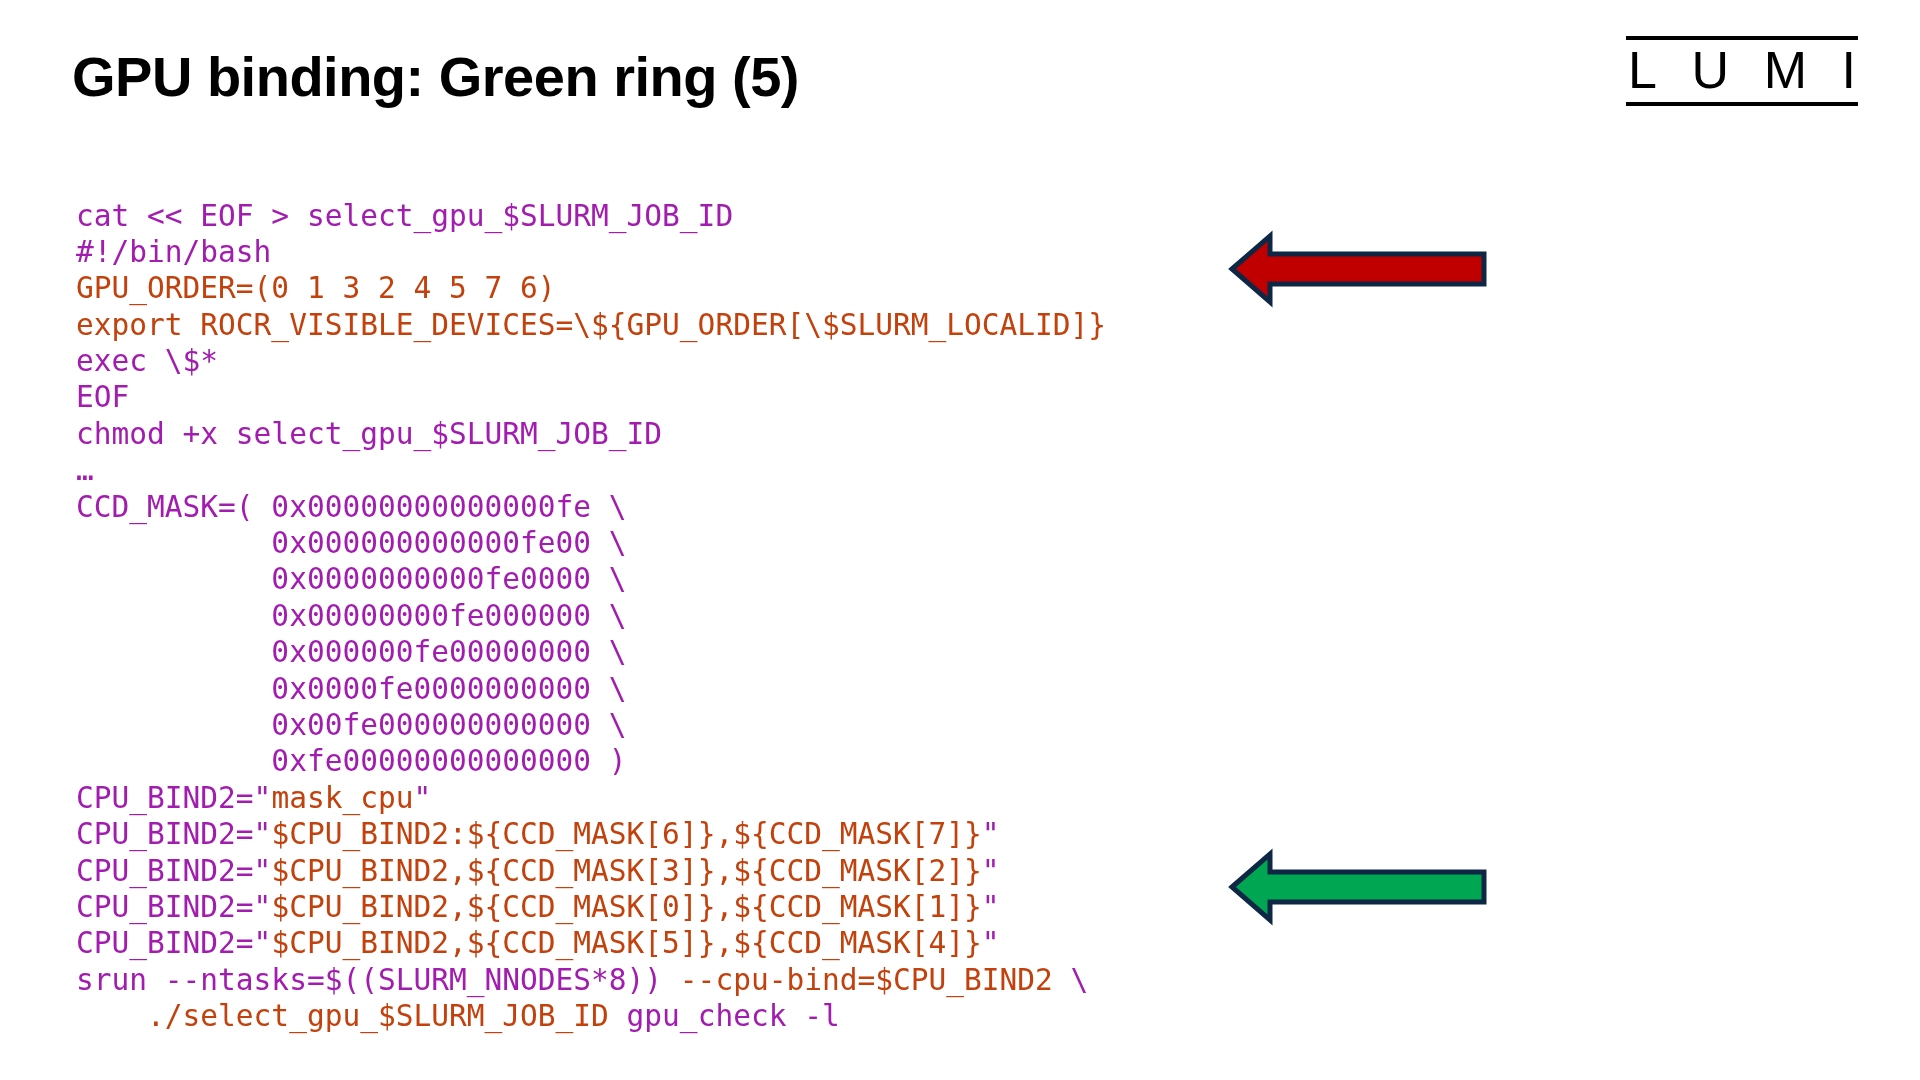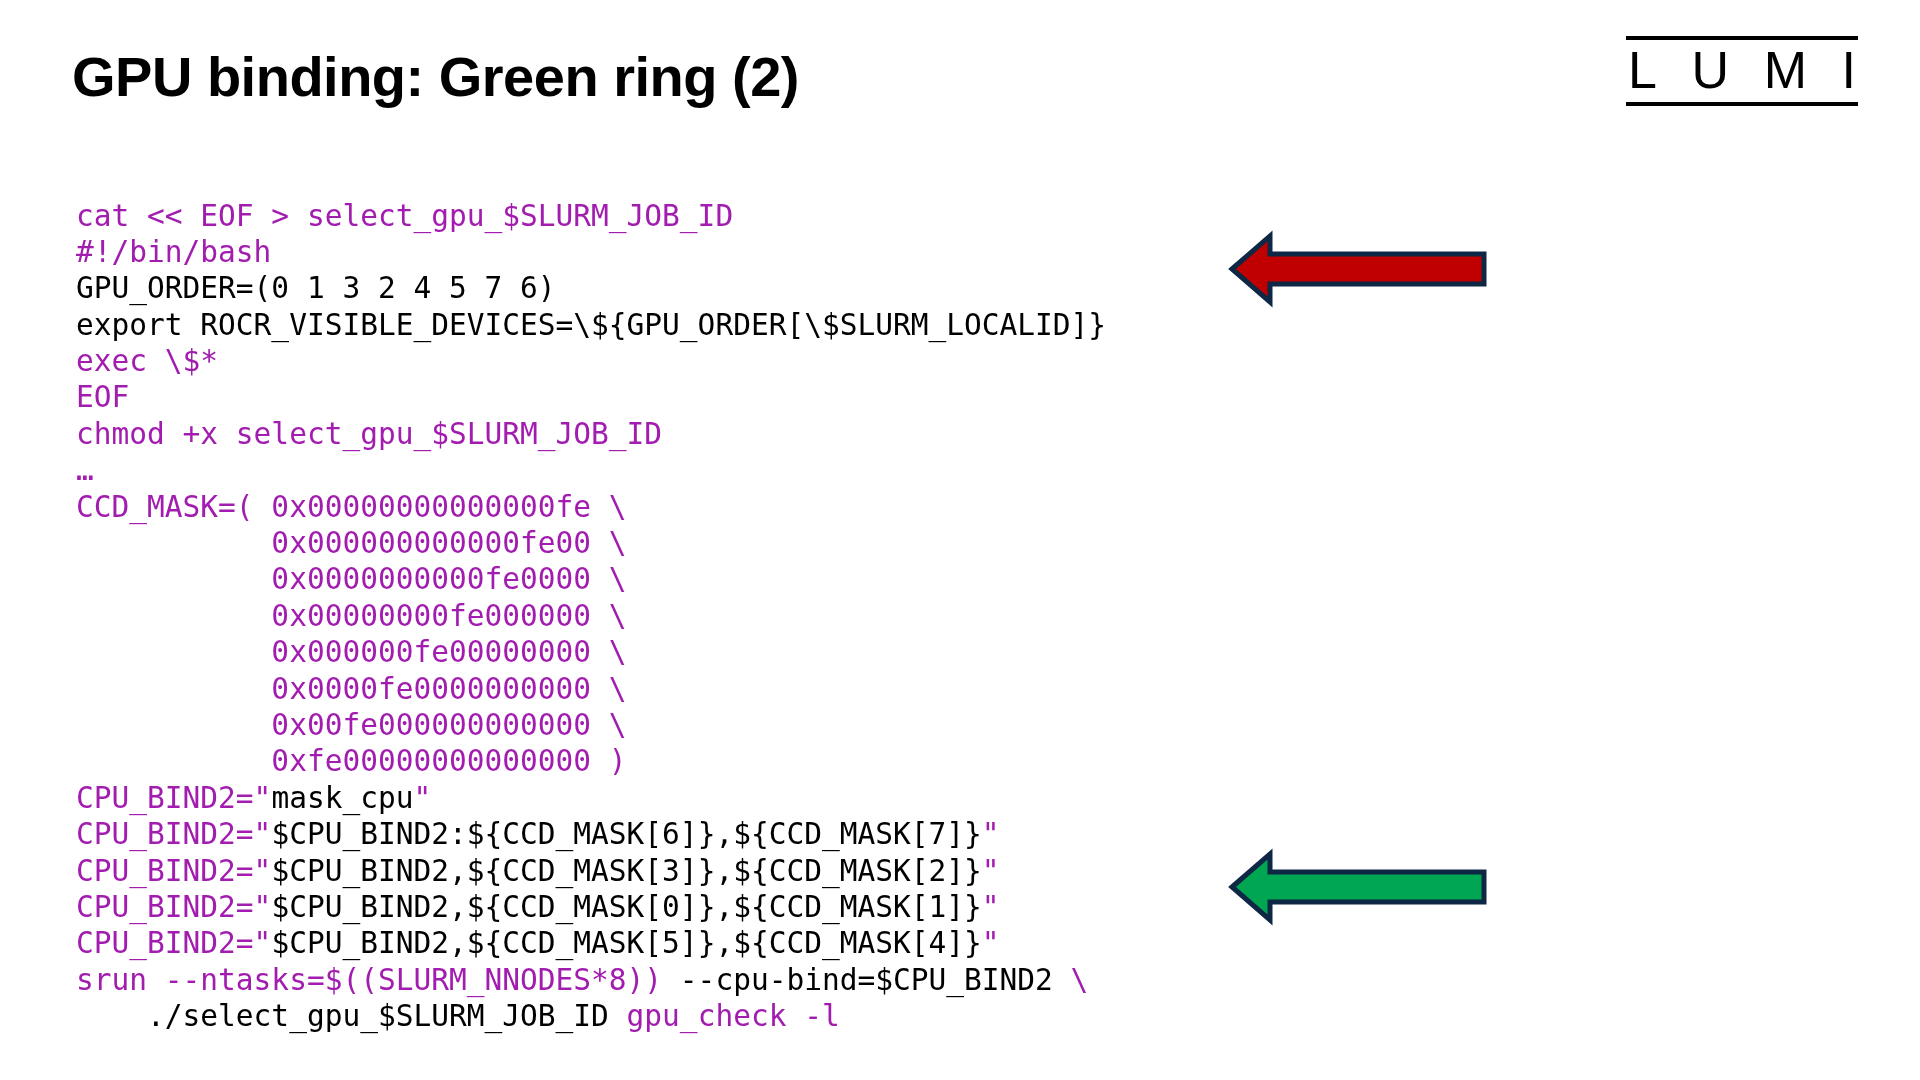--- a/index.html
+++ b/index.html
@@ -61,34 +61,34 @@
     top: 168px;
     font-family: "DejaVu Sans Mono", "Liberation Mono", monospace;
     font-size: 29.5px;
     line-height: 36.4px;
     color: #333f48;
     white-space: pre;
     letter-spacing: 0px;
   }
   #code-block .line { display: block; height: 36.4px; }
   .tok-plain { color: #a21caf; }
-  .tok-blue  { color: #000000; }
+  .tok-blue  { color: #c2410c; }
 
   
   .arrow {
     position: absolute;
   }
 
   
   #annotations { position: absolute; inset: 0; pointer-events: none; }
 </style>
 </head>
 <body style="background: rgb(255, 255, 255);">
 
-<div id="slide-title">GPU binding: Green ring (2)</div>
+<div id="slide-title">GPU binding: Green ring (5)</div>
 
 <div id="lumi-logo">
   <div class="rule top"></div>
   <div class="letters">
     <span>L</span>
     <span>U</span>
     <span>M</span>
     <span>I</span>
   </div>
   <div class="rule bottom"></div>

